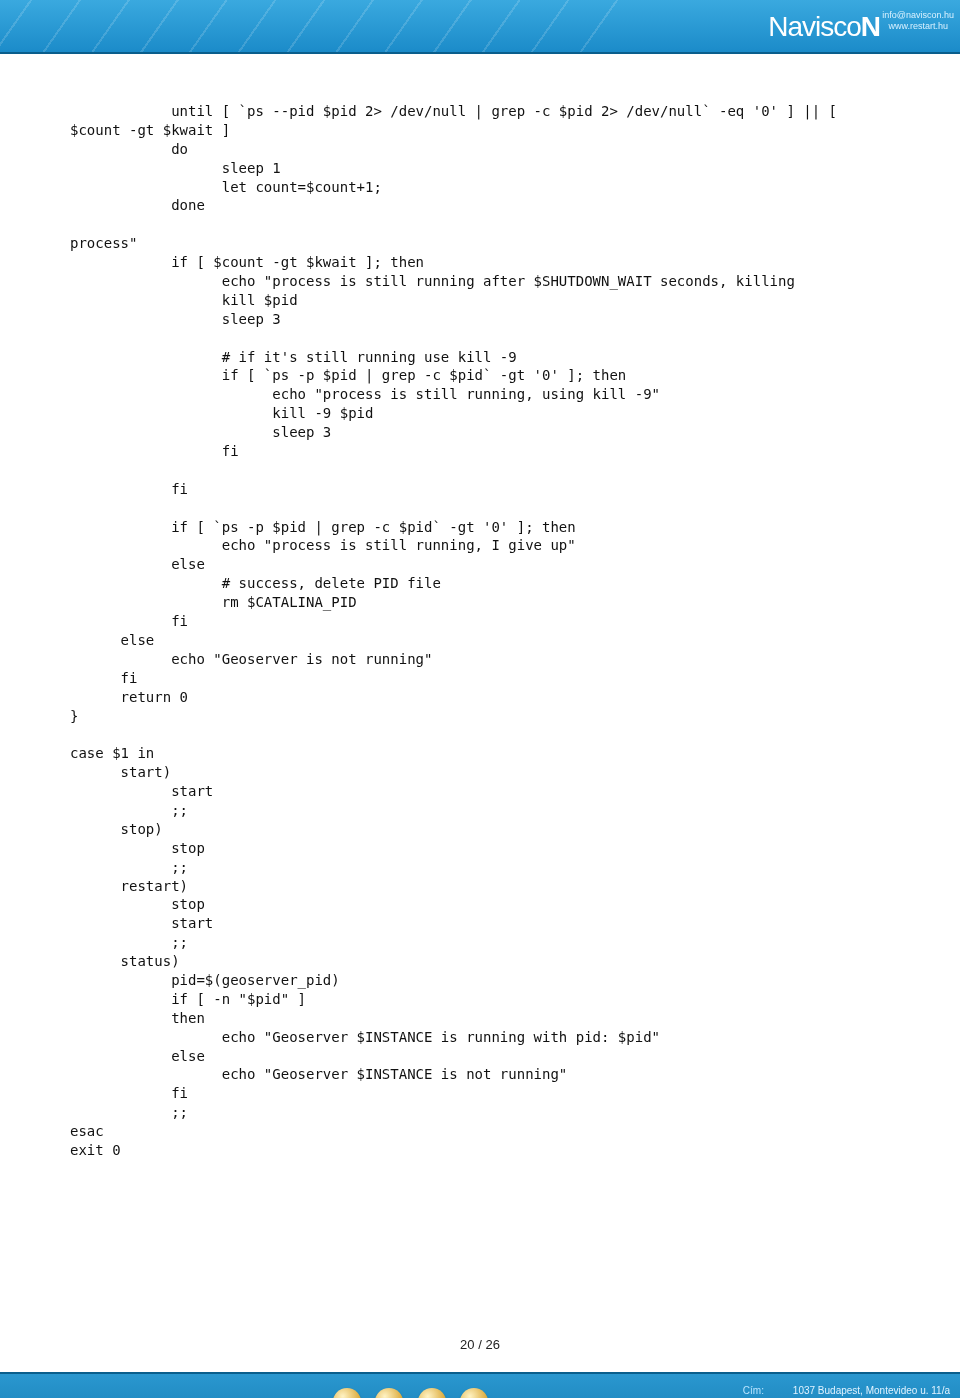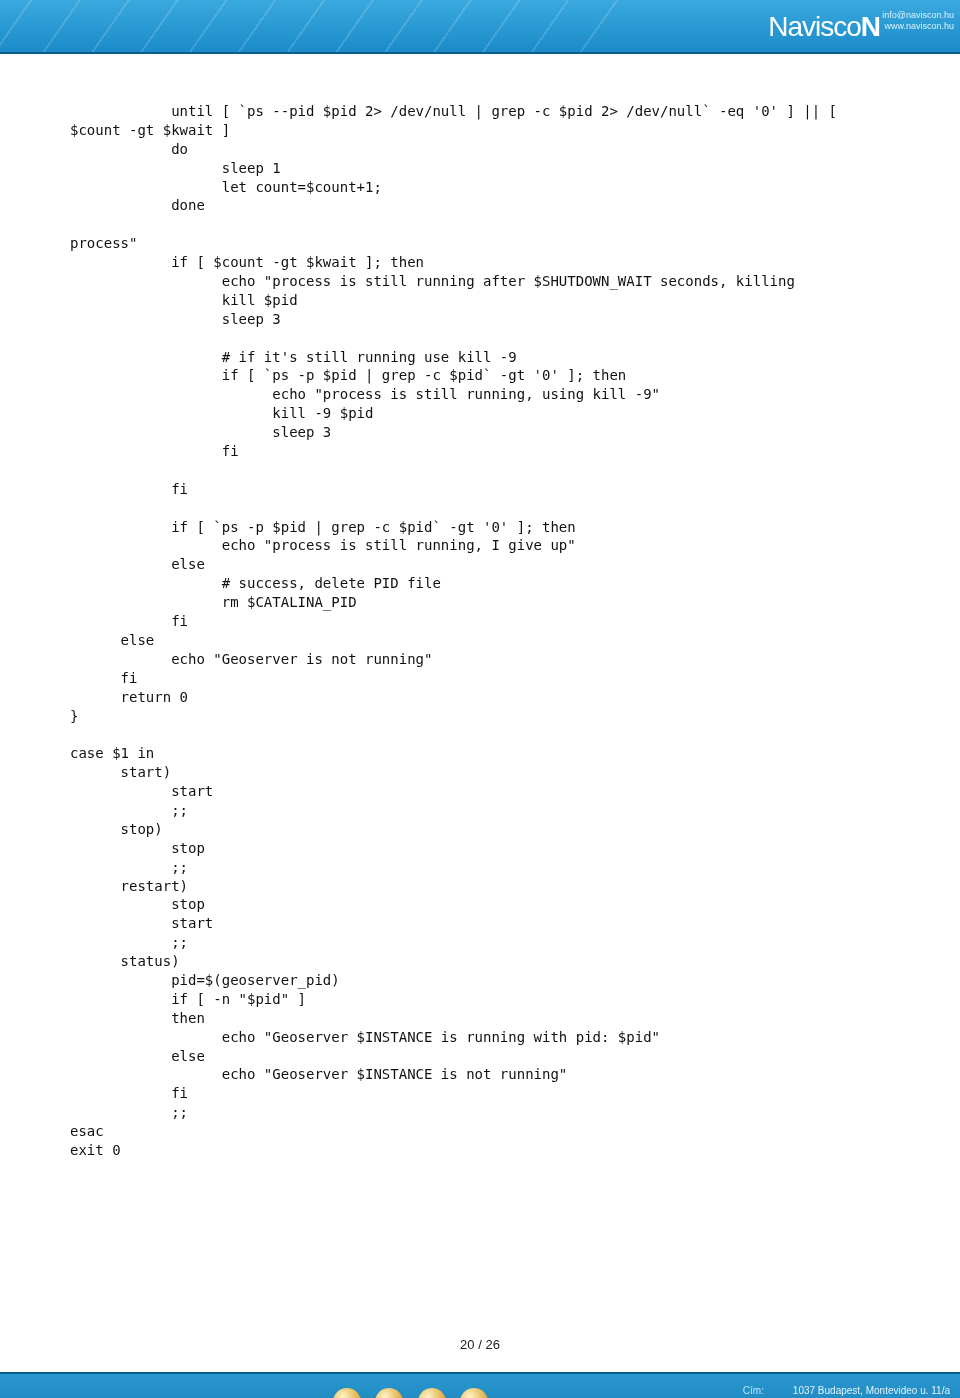--- a/index.html
+++ b/index.html
@@ -2,42 +2,42 @@
 <html><head>
 <meta charset="utf-8">
 <style>
   html,body{margin:0;padding:0;background:#fff;width:960px;}
   body{font-family:"Courier New",monospace;font-size:14px;line-height:1.35;color:#111;}
   .banner-top,.banner-bottom{position:relative;width:960px;}
   .banner-top{height:52px;background:linear-gradient(#3aa9df,#1b8bc9);border-bottom:2px solid #0a5e8c;}
   .banner-top .logo{position:absolute;right:80px;top:8px;color:#fff;font-family:Liberation Sans, sans-serif;font-weight:700;letter-spacing:-1px;}
   .banner-top .logo .big{font-size:28px;}
   .banner-top .logo .big .light{font-weight:400;}
-  .banner-top .contact{position:absolute;right:6px;top:10px;color:#d8f1ff;font-family:Arial,Helvetica,sans-serif;font-size:9px;line-height:1.2;text-align:right;}
+  .banner-top .contact{position:absolute;right:6px;top:10px;color:#d8f1ff;font-family:Arial,Helvetica,sans-serif;font-size:9px;line-height:1.2;text-align:center;}
   .banner-top .diag{position:absolute;left:0;top:0;width:620px;height:52px;overflow:hidden;}
   .banner-top .diag::before{content:"";position:absolute;left:-40px;top:-20px;width:700px;height:100px;background:repeating-linear-gradient(-55deg,rgba(255,255,255,0.15) 0 2px,transparent 2px 40px);}
   .content{padding:34px 70px 20px 70px;white-space:pre;min-height:1200px;}
   .pagenum{text-align:center;font-family:Arial,Helvetica,sans-serif;font-size:13px;color:#222;margin:10px 0 18px;}
   .banner-bottom{height:62px;background:linear-gradient(#2a97cf,#157db4);border-top:2px solid #0a5e8c;}
   .banner-bottom .coins{position:absolute;left:330px;top:14px;}
   .banner-bottom .coins span{display:inline-block;width:28px;height:28px;border-radius:50%;margin:0 3px;background:radial-gradient(circle at 35% 30%,#fff3c4,#d9a32e 70%);box-shadow:0 2px 3px rgba(0,0,0,.3);}
   .banner-bottom .addr{position:absolute;right:10px;top:10px;color:#dff2ff;font-family:Arial,Helvetica,sans-serif;font-size:10px;line-height:1.35;}
   .banner-bottom .addr .lab{display:inline-block;width:50px;color:#b9e4ff;}
 </style>
 </head>
 <body>
 
 <div class="banner-top">
   <div class="diag"></div>
   <div class="logo">
     <span class="big"><span class="light">Navisco</span><span>N</span></span>
   </div>
   <div class="contact">
     <div>info@naviscon.hu</div>
-    <div>www.naviscon.hu</div>
+    <div>www.restart.hu</div>
   </div>
 </div>
 
 <pre class="content">            until [ `ps --pid $pid 2&gt; /dev/null | grep -c $pid 2&gt; /dev/null` -eq '0' ] || [
 $count -gt $kwait ]
             do
                   sleep 1
                   let count=$count+1;
             done
 

